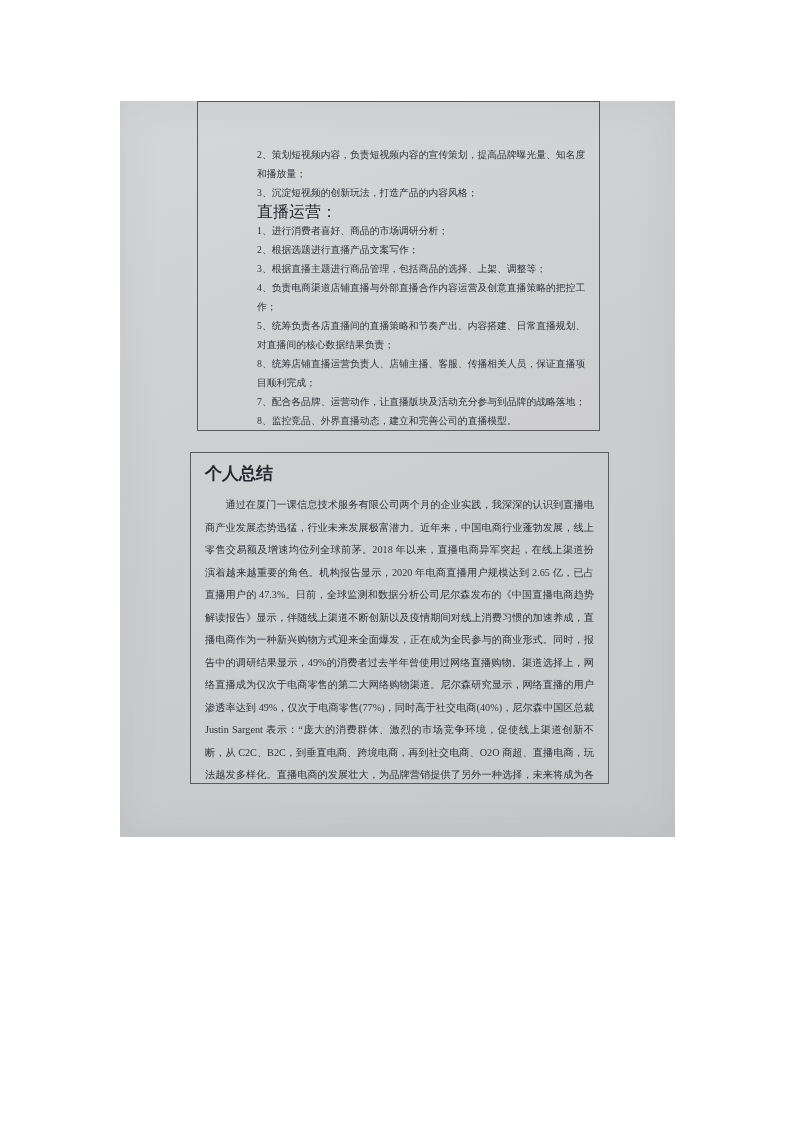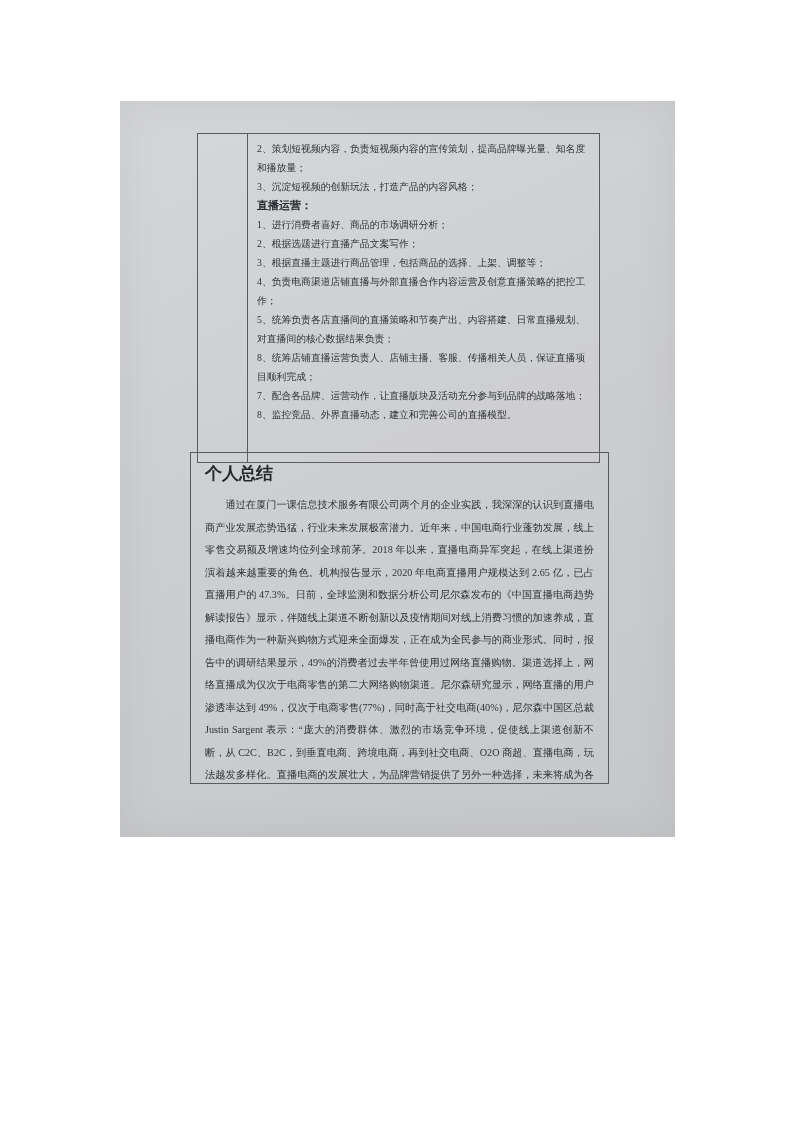--- a/index.html
+++ b/index.html
@@ -21,46 +21,47 @@
     width: 555px;
     height: 736px;
     background: linear-gradient(155deg, #d5d6d8 0%, #cdced0 45%, #c6c7c9 100%);
     box-shadow: inset 0 0 40px rgba(90,90,95,0.10);
   }
 
   
   .job-duties-table {
     position: absolute;
     left: 77px;
-    top: 32px;
+    top: 0;
     width: 403px;
     height: 330px;
     border: 1px solid #595a5f;
     display: flex;
     box-sizing: border-box;
     background: rgba(255,255,255,0.04);
+    align-items: flex-end;
   }
   .row-label-cell {
     width: 49px;
     border-right: 1px solid #595a5f;
     flex: none;
   }
   .duties-cell {
     flex: 1;
     padding: 5px 6px 0 9px;
     color: #2e3138;
     font-size: 9.8px;
     line-height: 19px;
     letter-spacing: 0;
     overflow: hidden;
   }
   .duties-cell p { margin: 0; }
   .live-ops-heading {
-    font-weight: bold;
-    font-size: 11px;
+    font-weight: normal;
+    font-size: 16px;
     color: #24272e;
   }
 
   
   .personal-summary-section {
     position: absolute;
     left: 70px;
     top: 351px;
     width: 419px;
     height: 332px;

